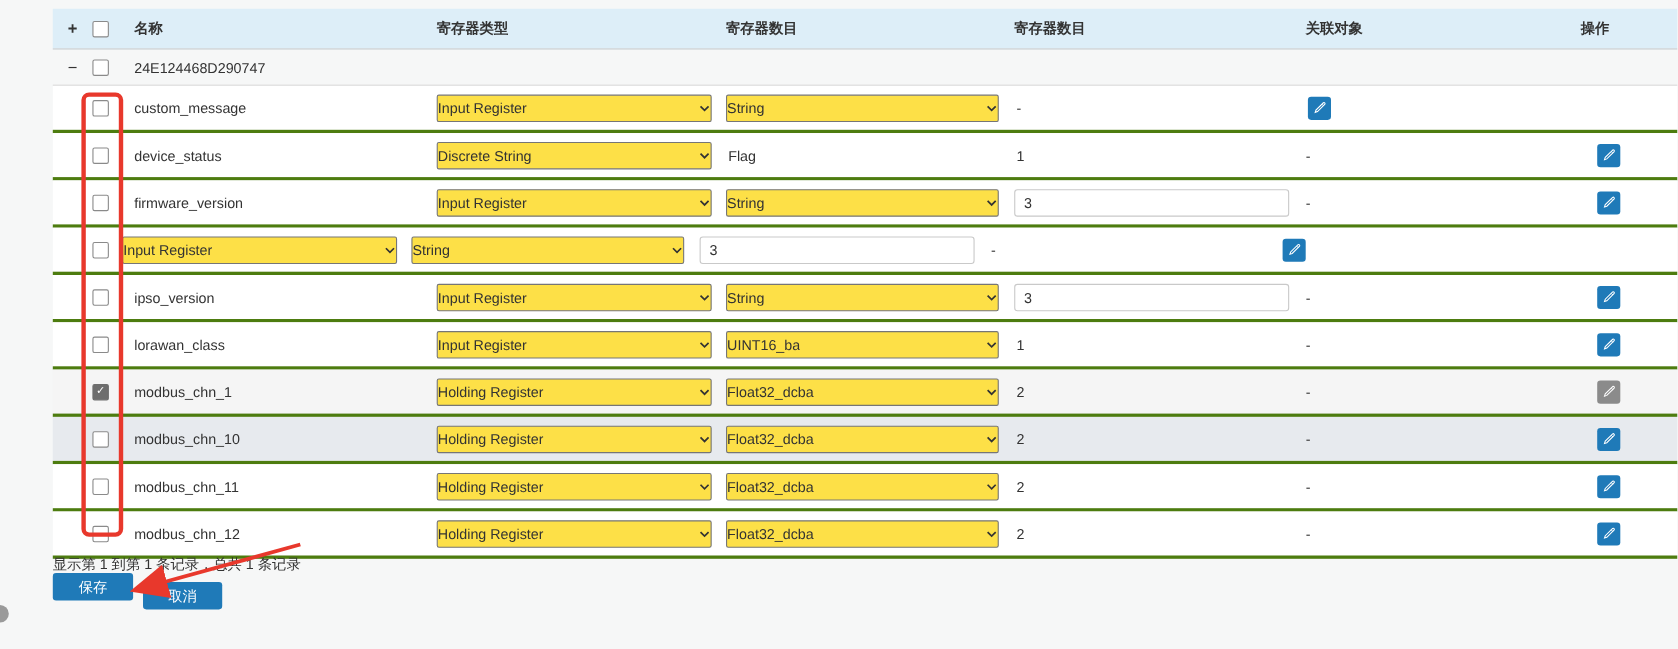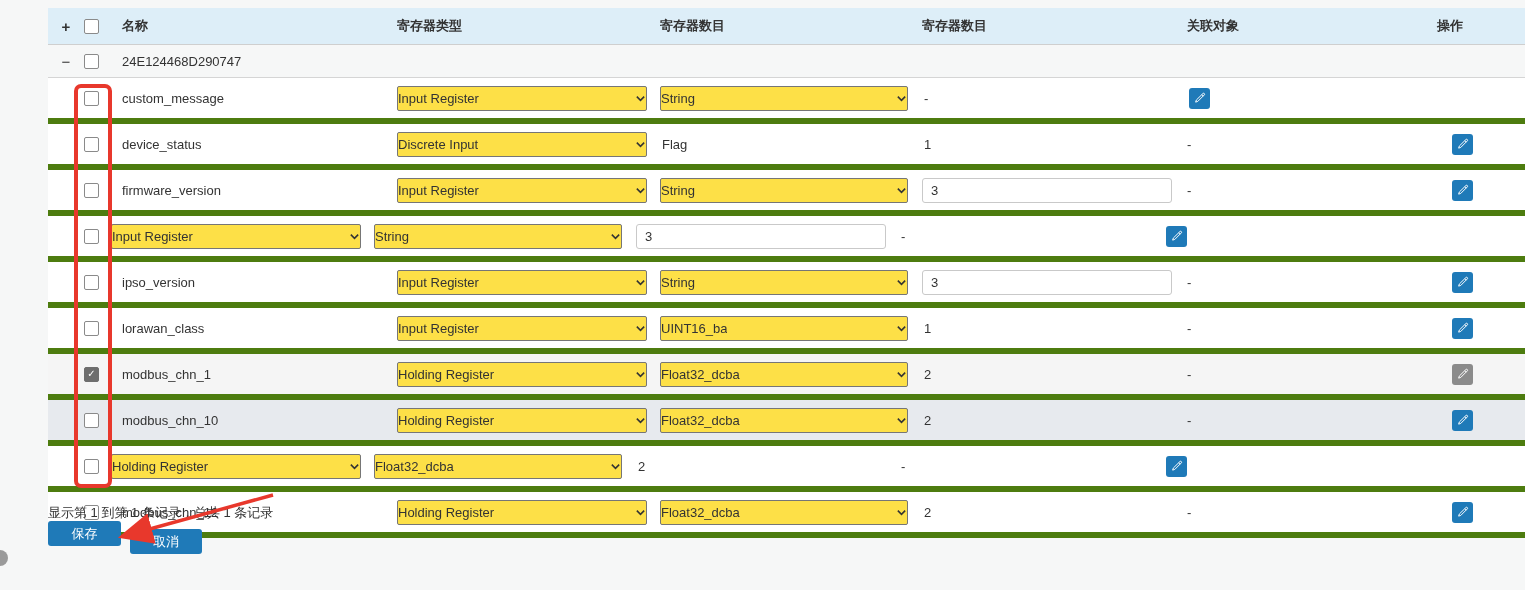--- a/index.html
+++ b/index.html
@@ -15,21 +15,21 @@
   .cell-name{width:286px;padding-left:18px}
   .cell-regtype{width:265px;padding-left:7px}
   .cell-format{width:262px;padding-left:5px}
   .cell-count{width:263px;padding-left:5px}
   .cell-related{width:250px;padding-left:7px}
   .cell-action{width:95px;padding-left:7px}
 
   .thead{display:flex;align-items:center;height:36px;background:#ddeef8;
          border-bottom:1px solid #cfcfcf;font-weight:bold}
   .group-row{display:flex;align-items:center;height:32px;border-bottom:1px solid #d5d5d5;background:transparent}
-  .trow{display:flex;height:40px;border-bottom:6px solid #4d7c0f;background:#fff}
+  .trow{display:flex;height:40px;border-bottom:3px solid #4d7c0f;background:#fff}
   .trow.bg-gray{background:#f5f5f5}
   .trow.bg-blue{background:#e7eaee}
 
   .expand-btn{font-size:15px;line-height:1;cursor:pointer;color:#333;user-select:none}
 
   .checkbox{width:13px;height:13px;border:1px solid #8a8a8a;border-radius:2px;background:#fff;
             display:inline-flex;align-items:center;justify-content:center;cursor:pointer;flex:none}
   .checkbox.checked{background:#6e6e6e;border-color:#6e6e6e}
   .checkbox.checked::after{content:"\2713";color:#fff;font-size:10px;font-weight:bold;line-height:1}
 
@@ -152,21 +152,21 @@
       <div class="trow">
         <div class="cell cell-expand"></div>
         <div class="cell cell-check">
           <span class="checkbox"></span>
         </div>
         <div class="cell cell-name">
           <span>device_status</span>
         </div>
         <div class="cell cell-regtype">
           <div class="select ">
-            <span class="sel-val">Discrete Input</span>
+            <span class="sel-val">Discrete String</span>
             <span class="chev">
               <svg width="11" height="11" viewBox="0 0 12 12">
                 <path d="M2 4l4 4 4-4" fill="none" stroke="#333" stroke-width="1.7"></path>
               </svg>
             </span>
           </div>
         </div>
         <div class="cell cell-format">
           <span class="text-val">Flag</span>
         </div>
@@ -451,20 +451,23 @@
                 <path d="M10.3 3.6l2 2" stroke="#fff" stroke-width="1.1"></path>
               </svg>
             </span>
           </button>
         </div>
       </div>
       <div class="trow">
         <div class="cell cell-expand"></div>
         <div class="cell cell-check">
           <span class="checkbox"></span>
+        </div>
+        <div class="cell cell-name">
+          <span>modbus_chn_11</span>
         </div>
         <div class="cell cell-regtype">
           <div class="select ">
             <span class="sel-val">Holding Register</span>
             <span class="chev">
               <svg width="11" height="11" viewBox="0 0 12 12">
                 <path d="M2 4l4 4 4-4" fill="none" stroke="#333" stroke-width="1.7"></path>
               </svg>
             </span>
           </div>

